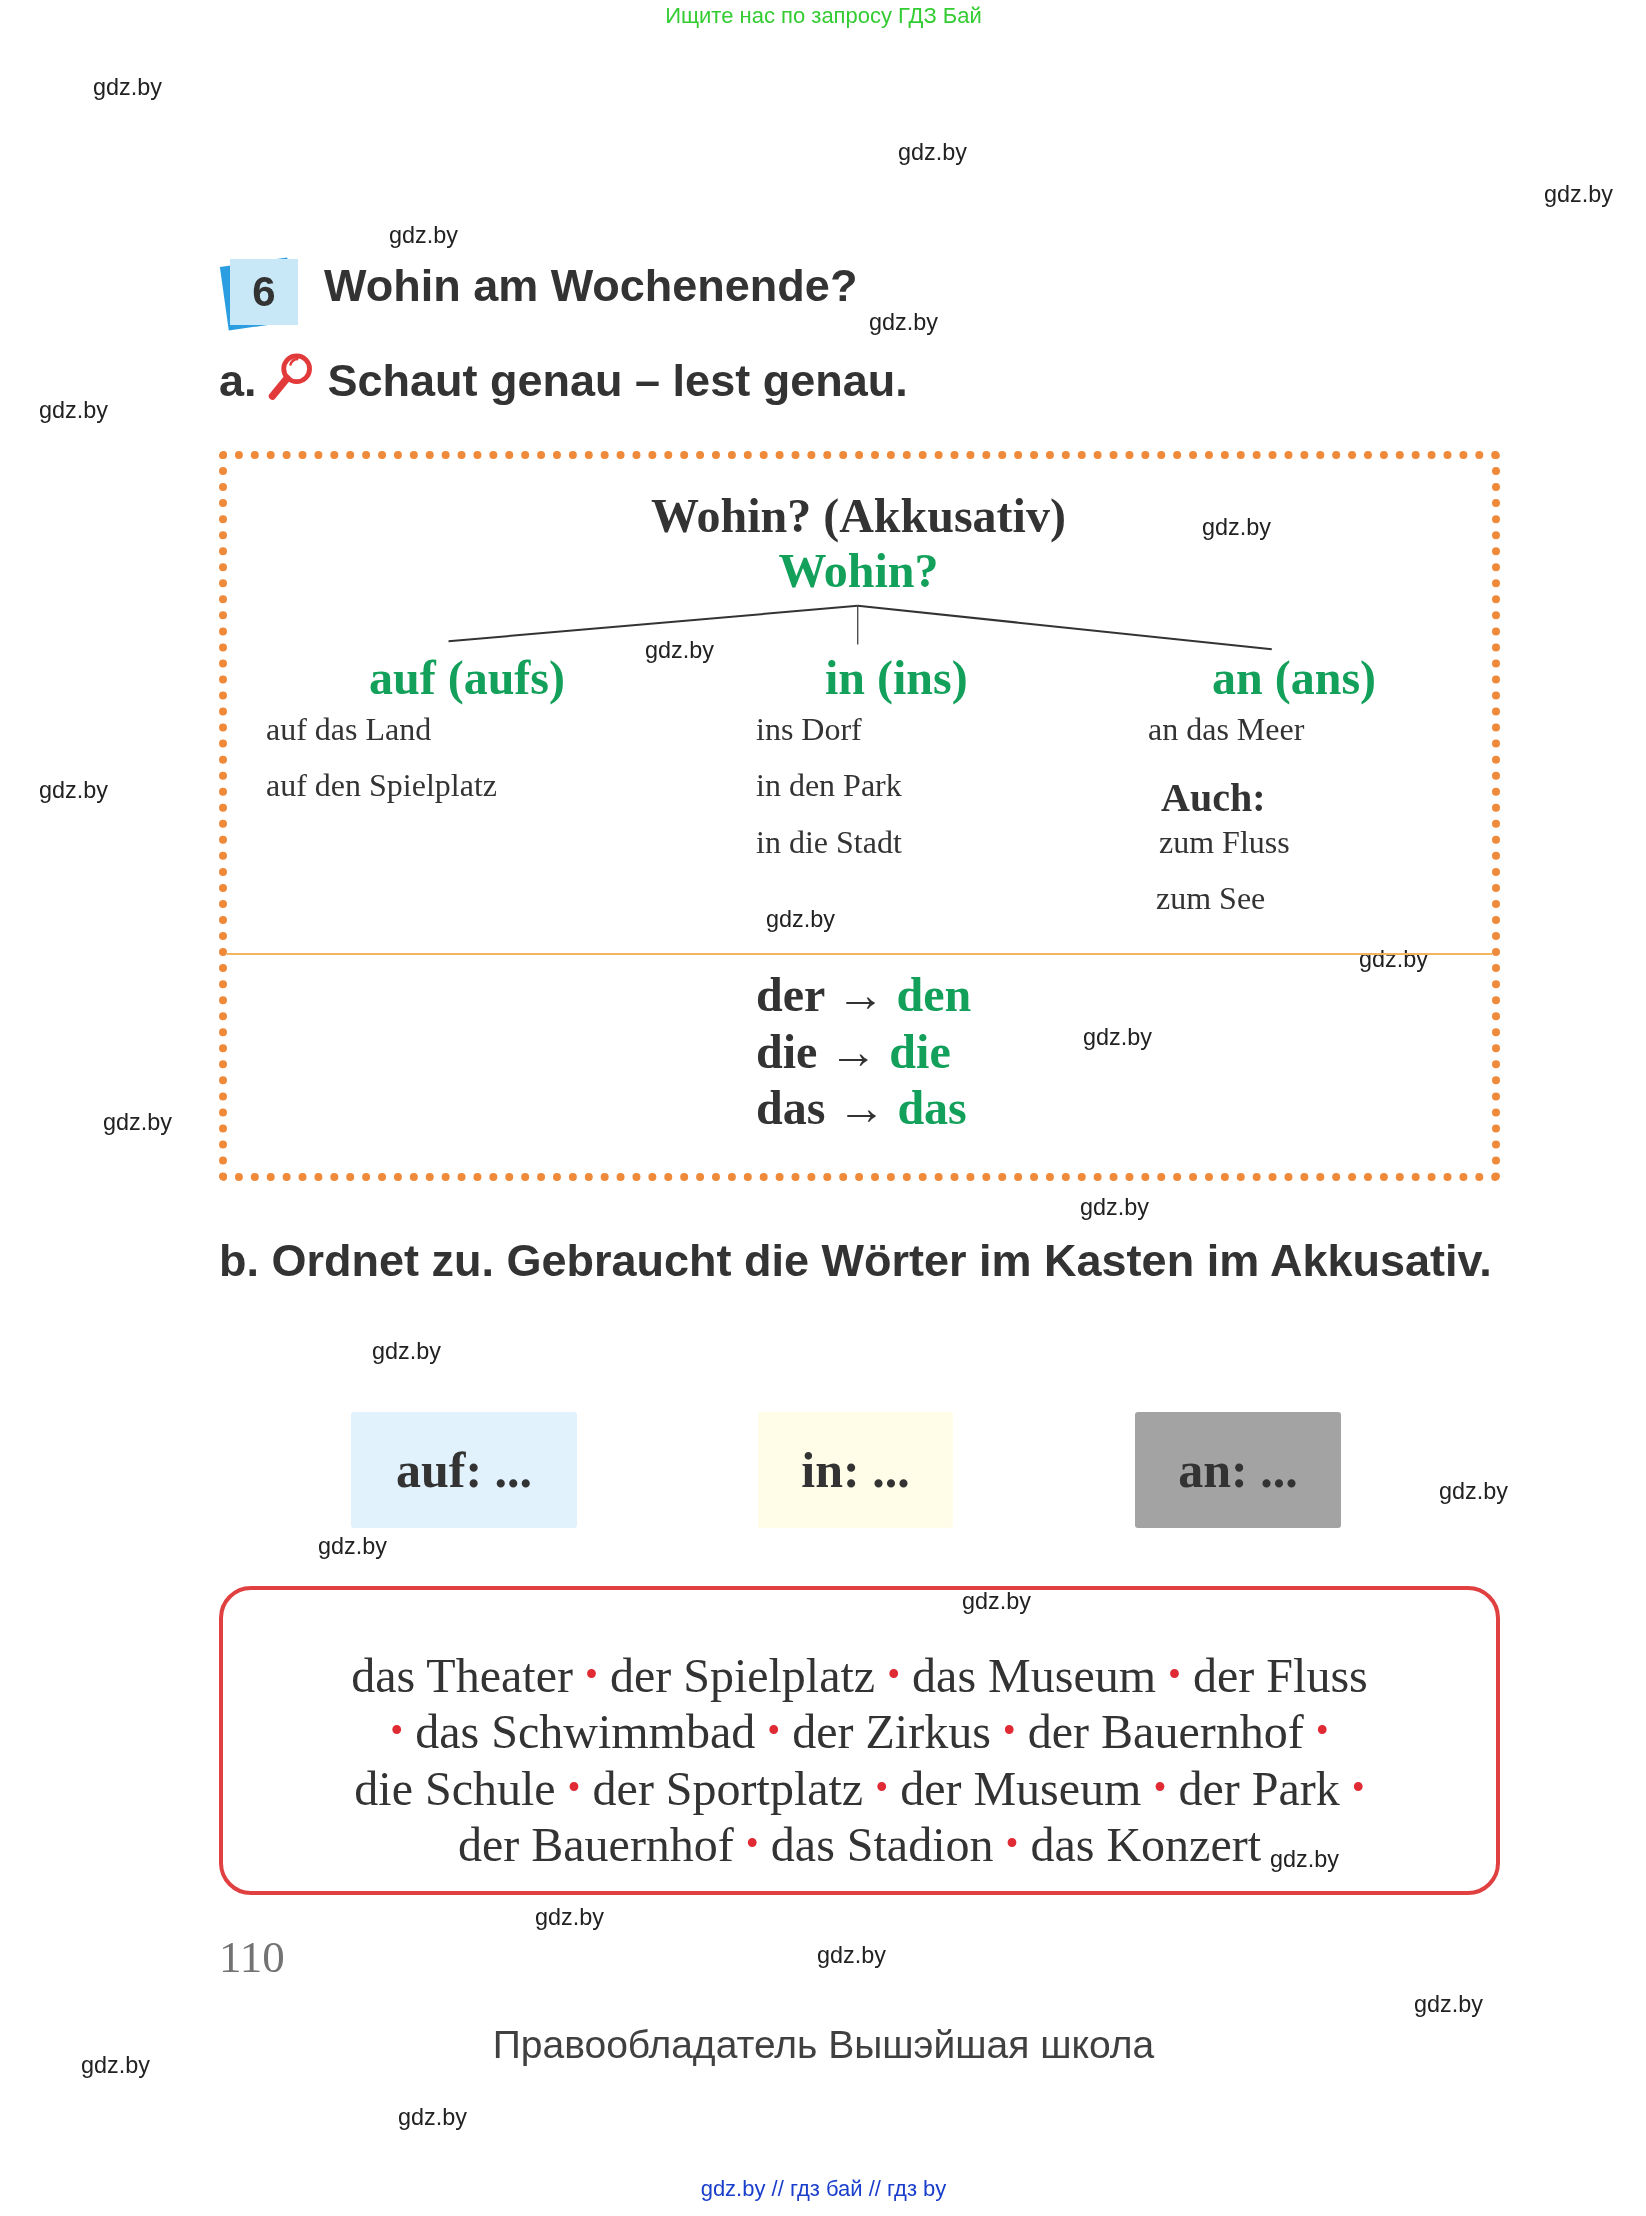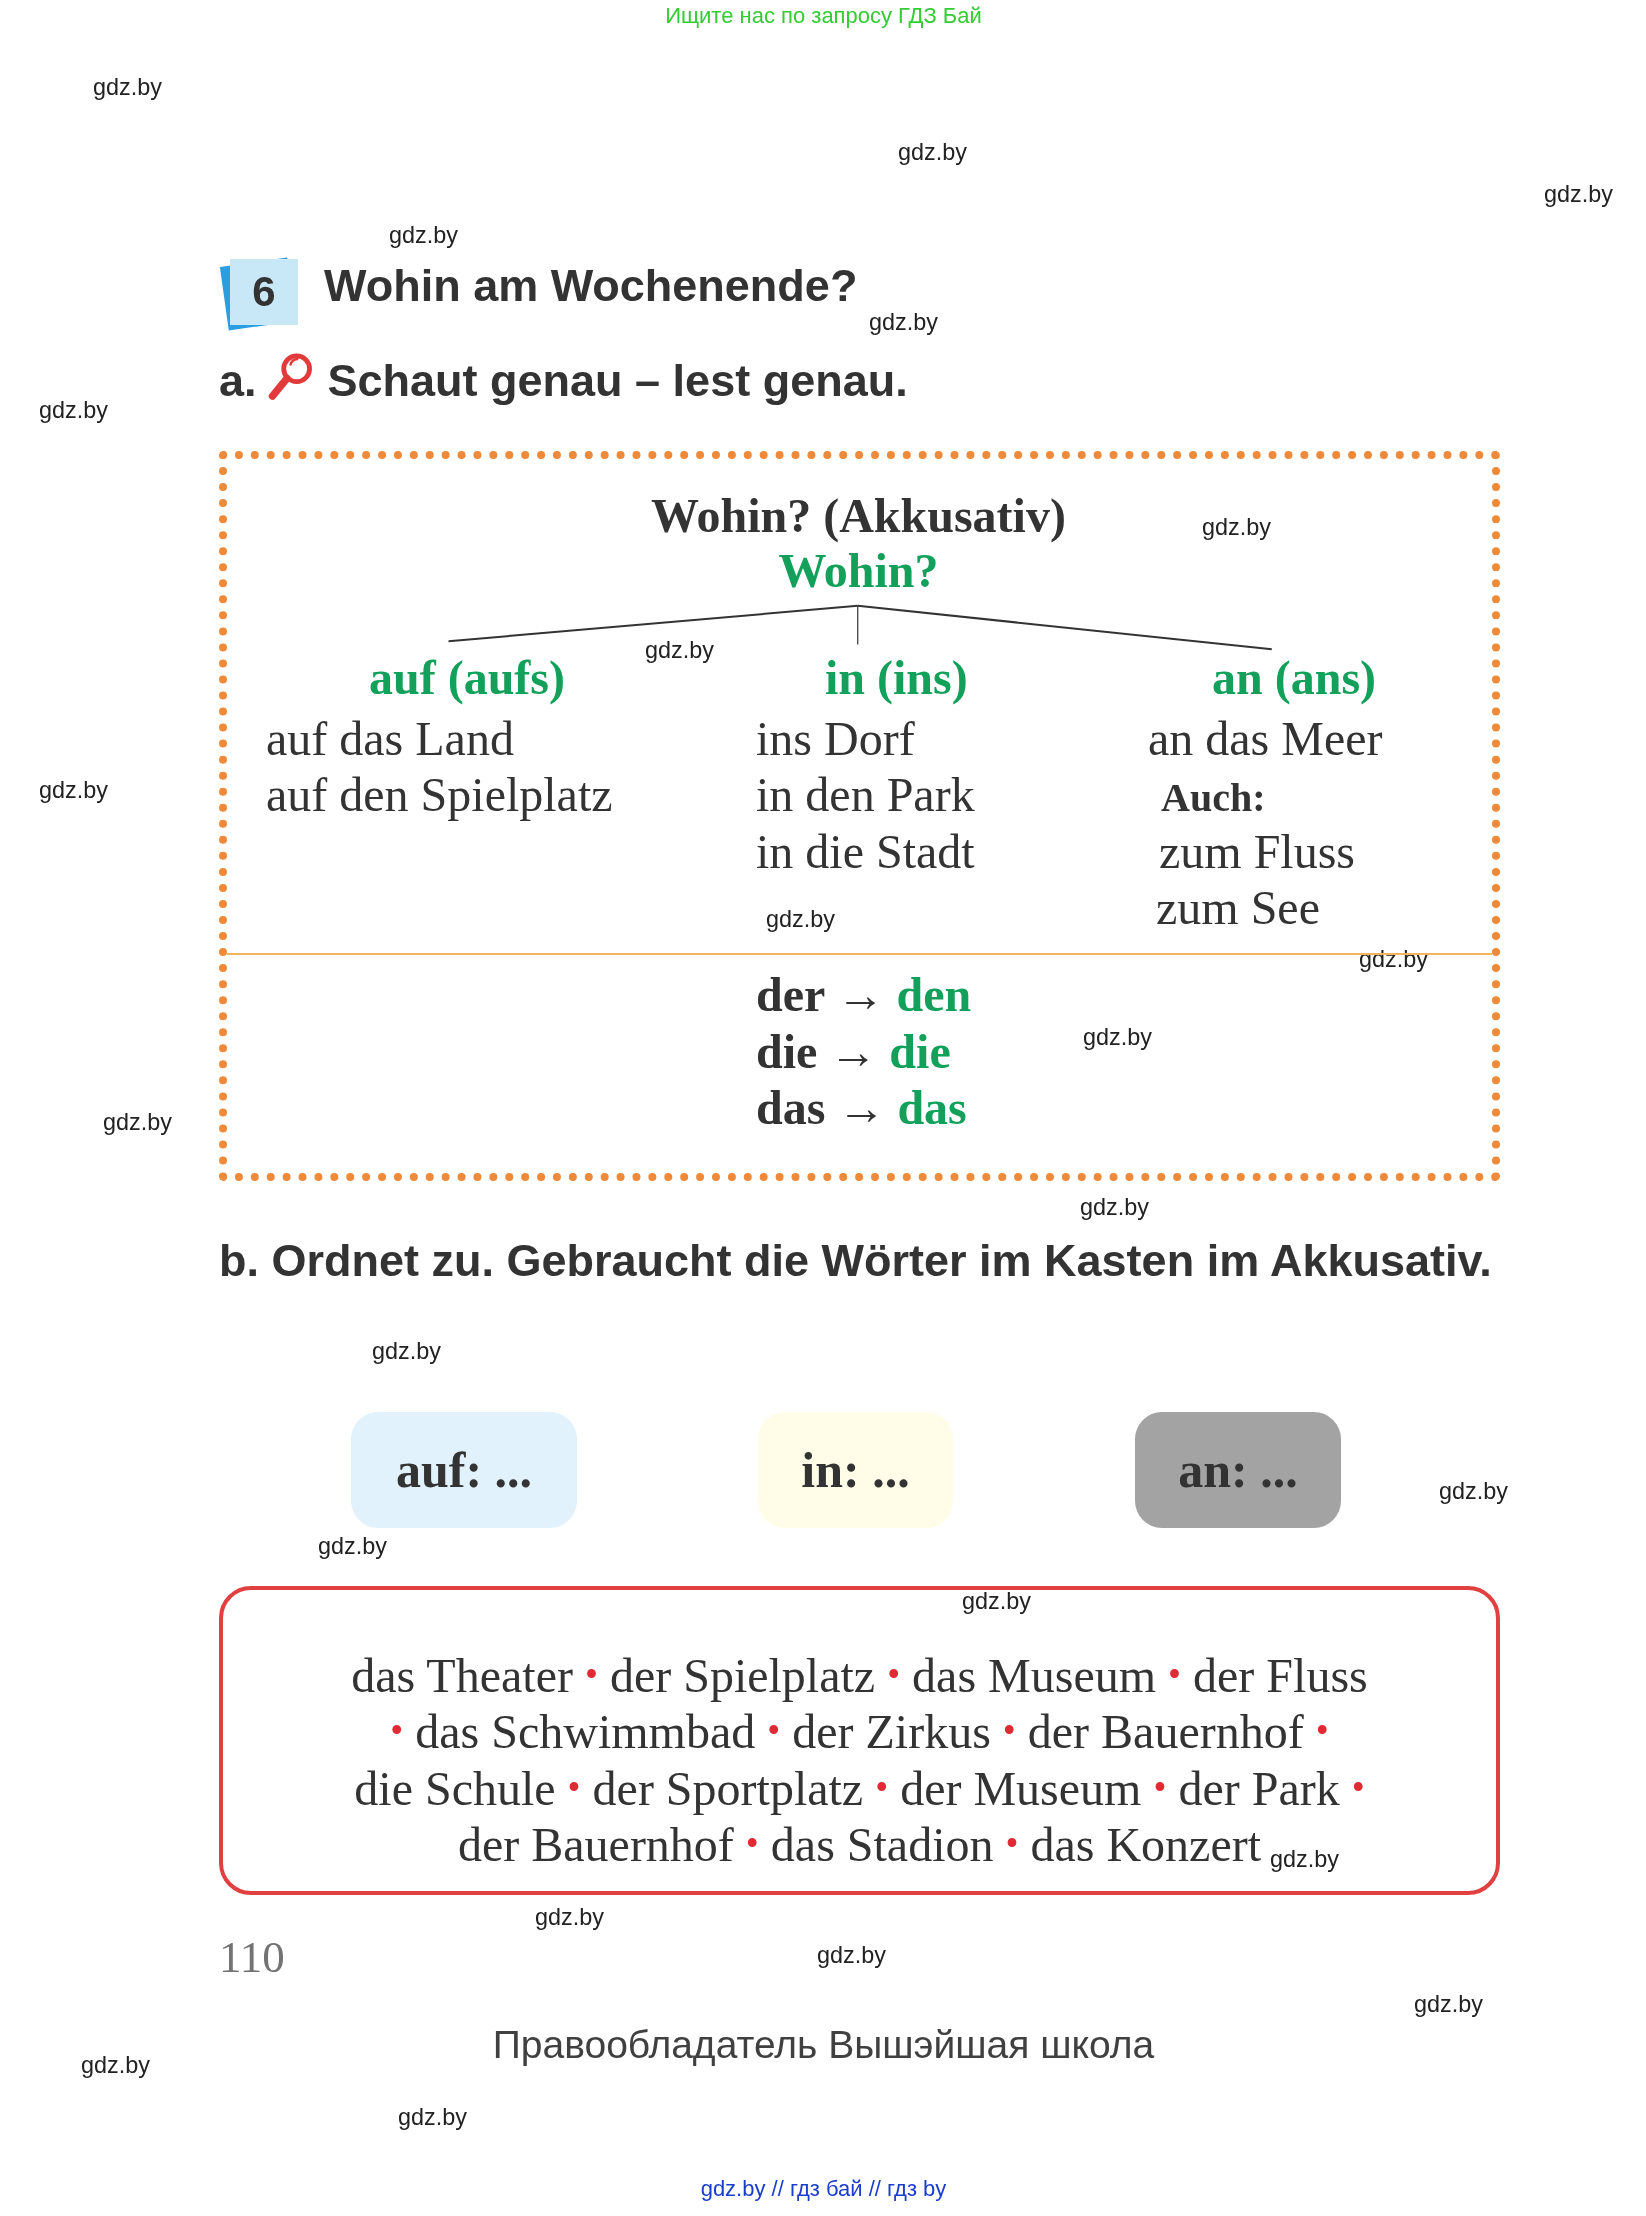--- a/index.html
+++ b/index.html
@@ -13,25 +13,25 @@
   .h-title { left: 324px; top: 260px; font-size: 45px; font-weight: bold; color: #333; white-space: nowrap; }
   .h-a { left: 219px; top: 355px; font-size: 45px; font-weight: bold; color: #333; white-space: nowrap; display: flex; align-items: center; }
   .mag { display: inline-block; width: 50px; height: 50px; margin: 0 11.3px 0 9.7px; position: relative; top: -4.8px; }
   .dotbox { left: 219px; top: 451px; width: 1281px; height: 730px; border: 8px dotted #ef8a3a; box-sizing: border-box; border-radius: 4.8px; }
   .serif { font-family: "Liberation Serif", "DejaVu Serif", serif; }
   .green { color: #12a05a; }
   .center-title { left: 0; width: 1647px; text-align: center; }
   .t1 { top: 488px; font-size: 48px; font-weight: bold; color: #333; }
   .t2 { top: 543px; font-size: 48px; font-weight: bold; }
   .col-h { top: 650px; font-size: 48px; font-weight: bold; white-space: nowrap; }
-  .line-item { font-size: 48px; color: #333; white-space: nowrap; }
+  .line-item { font-size: 32px; color: #333; white-space: nowrap; }
   .divider { left: 227px; top: 953px; width: 1265px; height: 2.4px; background: #f5b460; }
   .art { font-size: 48px; font-weight: bold; white-space: nowrap; color: #333; }
   .h-b { left: 219px; top: 1233px; width: 1281px; font-size: 45px; font-weight: bold; color: #333; text-align: justify; text-align-last: left; line-height: 55px; }
-  .pill { top: 1412px; height: 116px; border-radius: 27px; display: flex; align-items: center; justify-content: center; font-size: 50px; font-weight: bold; color: #333; text-align: center; }
+  .pill { top: 1412px; height: 116px; border-radius: 3px; display: flex; align-items: center; justify-content: center; font-size: 50px; font-weight: bold; color: #333; text-align: center; }
   .redbox { left: 219px; top: 1586px; width: 1281px; height: 309px; border: 4px solid #e04040; border-radius: 32px; box-sizing: border-box; }
   .wordline { left: 219px; width: 1281px; text-align: center; font-size: 48px; color: #333; white-space: nowrap; margin-top: 31px; }
   .dot { color: #e02b35; font-size: 37px; position: relative; top: -4.8px; }
   .pageno { left: 219px; top: 1931px; font-size: 45px; color: #737373; }
   .copyright { left: 0; width: 1647px; top: 2023px; text-align: center; font-size: 39px; color: #404040; }
   .footer { left: 0; width: 1647px; top: 2176px; text-align: center; font-size: 22px; color: #1a3ecc; }
 </style>
 </head>
 <body>
 

